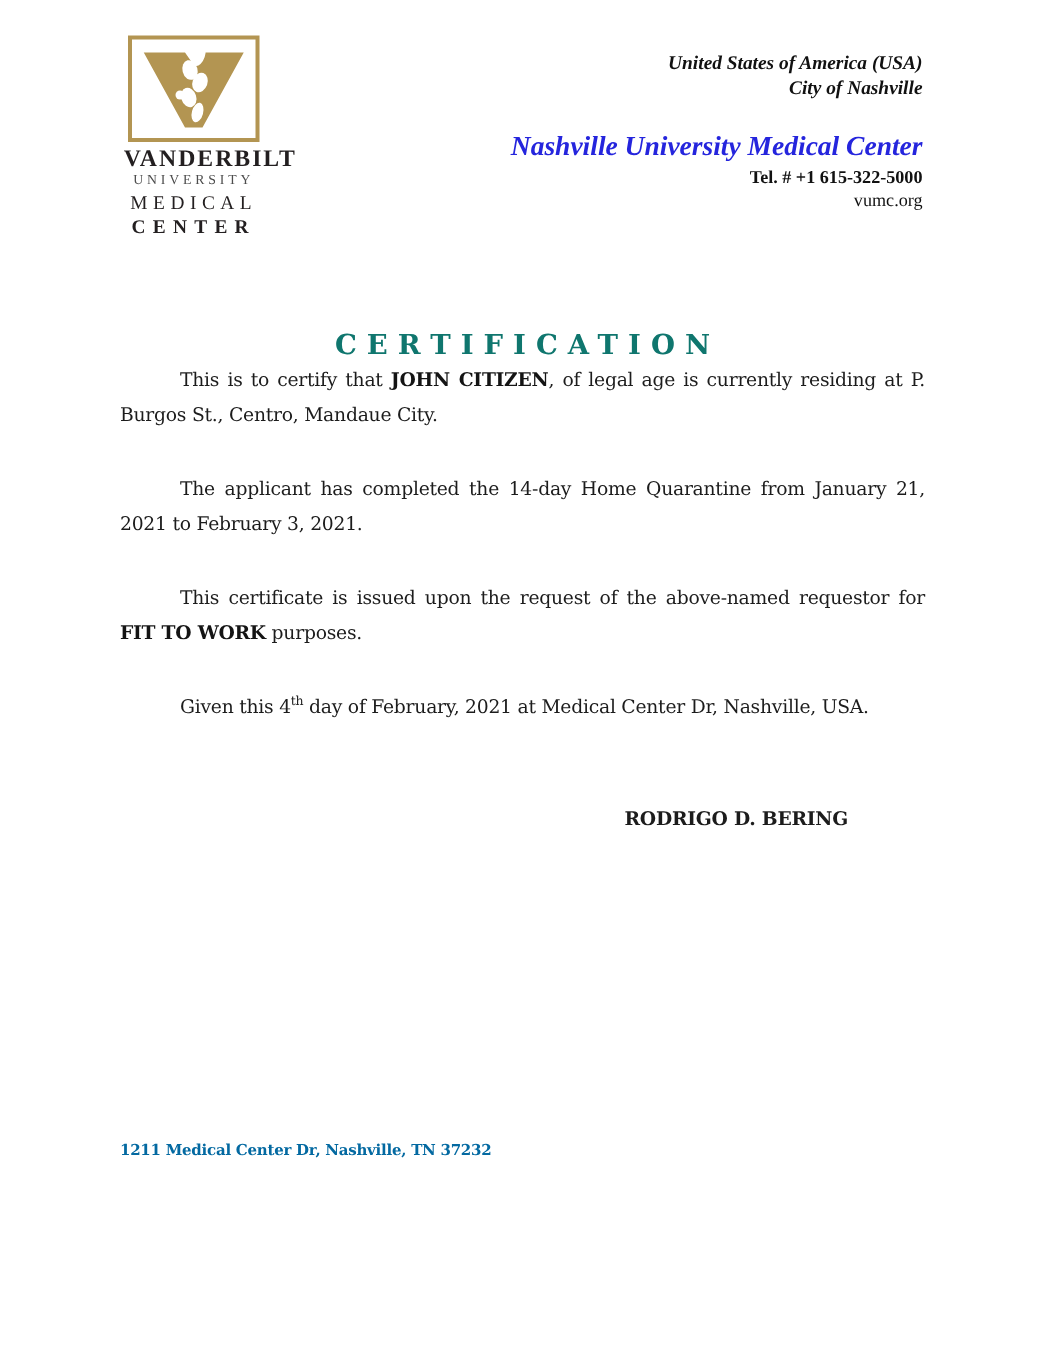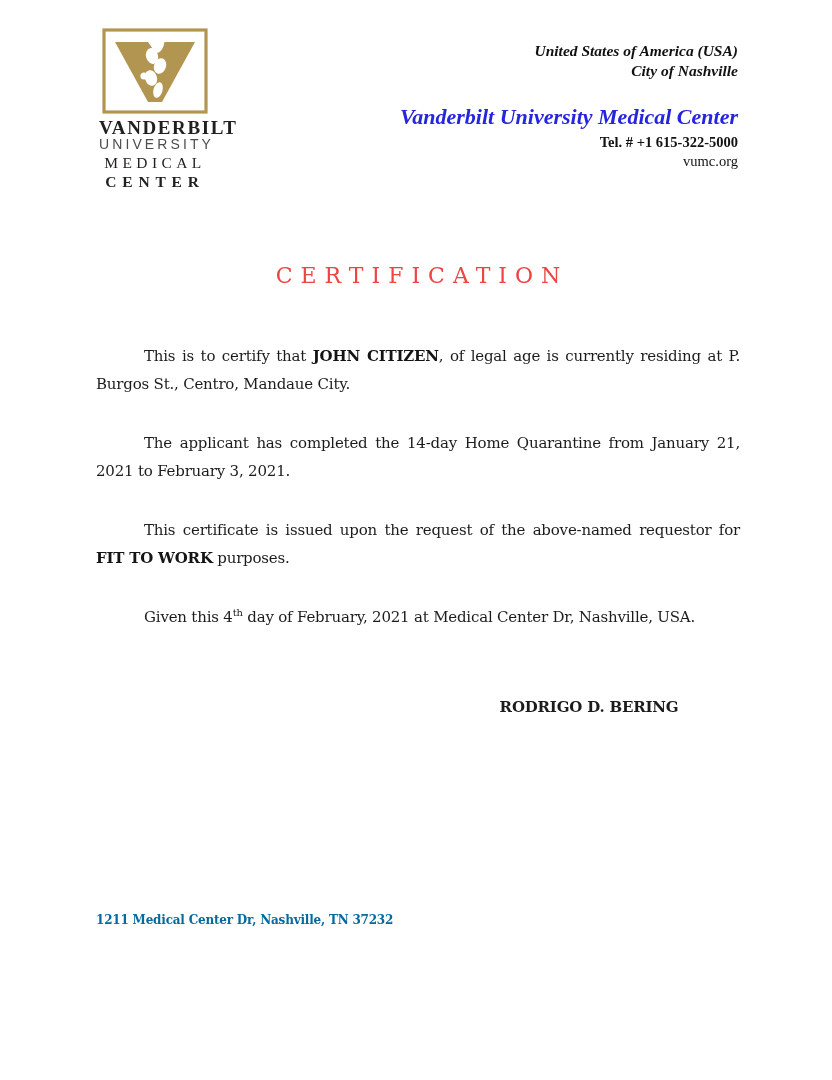--- a/index.html
+++ b/index.html
@@ -7,33 +7,33 @@
   .page {
     position:relative; width:832px; height:1080px; background:#ffffff;
     color:#1c1c1c; overflow:hidden; font-family:"DejaVu Serif", serif;
   }
 
   
   .logo-block { position:absolute; left:99px; top:28px; width:112px; text-align:center; }
   .logo-square { display:block; margin:0 auto; }
   .wordmark { margin-top:5px; color:#231f20; white-space:nowrap; }
   .wm1 { font-family:"Liberation Serif", serif; font-weight:700; font-size:19px; letter-spacing:1.6px; line-height:17px; }
-  .wm2 { font-family:Liberation Sans, sans-serif; font-weight:400; font-size:14px; letter-spacing:3.1px; line-height:17px; color:#4d4d4d; }
+  .wm2 { font-family:Liberation Serif, serif; font-weight:400; font-size:11px; letter-spacing:3.1px; line-height:17px; color:#4d4d4d; }
   .wm3 { font-family:"Liberation Serif", serif; font-weight:400; font-size:15.5px; letter-spacing:4.4px; line-height:19px; }
   .wm4 { font-family:"Liberation Serif", serif; font-weight:700; font-size:15.5px; letter-spacing:5.8px; line-height:19px; }
 
   .header-right { position:absolute; top:41px; right:94px; text-align:right; font-family:"Liberation Serif", serif; color:#111; }
   .hdr-country, .hdr-city { font-weight:700; font-style:italic; font-size:15.5px; line-height:20px; }
   .hdr-org { margin-top:22px; font-weight:700; font-style:italic; font-size:22px; line-height:27px; color:#2525dd; }
   .hdr-tel { margin-top:3px; font-weight:700; font-size:14.5px; line-height:19px; }
   .hdr-web { font-size:14.5px; line-height:19px; }
 
   
   .content { position:absolute; left:96px; top:262px; width:644px; font-size:15px; line-height:28px; letter-spacing:-0.2px; }
-  .doc-title { text-align:center; font-weight:400; font-size:22px; letter-spacing:8px; text-indent:8px; color:#ef4444; margin-bottom:52px; }
+  .doc-title { text-align:center; font-weight:700; font-size:22px; letter-spacing:8px; text-indent:8px; color:#0f766e; }
   .salutation { margin-bottom:29px; }
   .para { text-align:justify; text-indent:48px; margin-bottom:31px; }
   .para b { font-weight:700; color:#141414; }
   sup.ord { font-size:10px; vertical-align:super; line-height:0; }
 
   .signature { margin-top:62px; margin-left:350px; width:286px; text-align:center; }
   .sig-name { font-weight:700; }
 
   .footer-address { position:absolute; left:96px; top:913px; font-weight:700; font-size:12px; letter-spacing:-0.2px; color:#0369a1; }
 </style>
@@ -59,21 +59,21 @@
       <div class="wm1">VANDERBILT</div>
       <div class="wm2">UNIVERSITY</div>
       <div class="wm3">MEDICAL</div>
       <div class="wm4">CENTER</div>
     </div>
   </div>
 
   <div class="header-right">
     <div class="hdr-country">United States of America (USA)</div>
     <div class="hdr-city">City of Nashville</div>
-    <div class="hdr-org">Vanderbilt University Medical Center</div>
+    <div class="hdr-org">Nashville University Medical Center</div>
     <div class="hdr-tel">Tel. # +1 615-322-5000</div>
     <div class="hdr-web">vumc.org</div>
   </div>
 
   <div class="content">
     <h1 class="doc-title">CERTIFICATION</h1>
 
 
     <p class="para"><span>This is to certify that </span><b>JOHN CITIZEN</b><span>, of legal age is currently residing at P. Burgos St., Centro, Mandaue City.</span></p>
 

